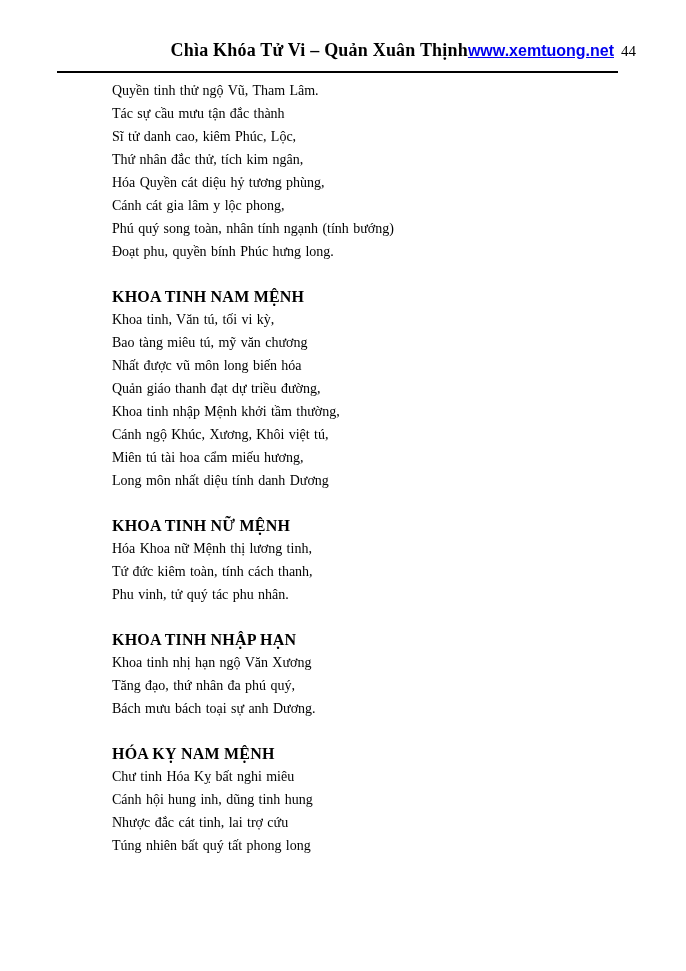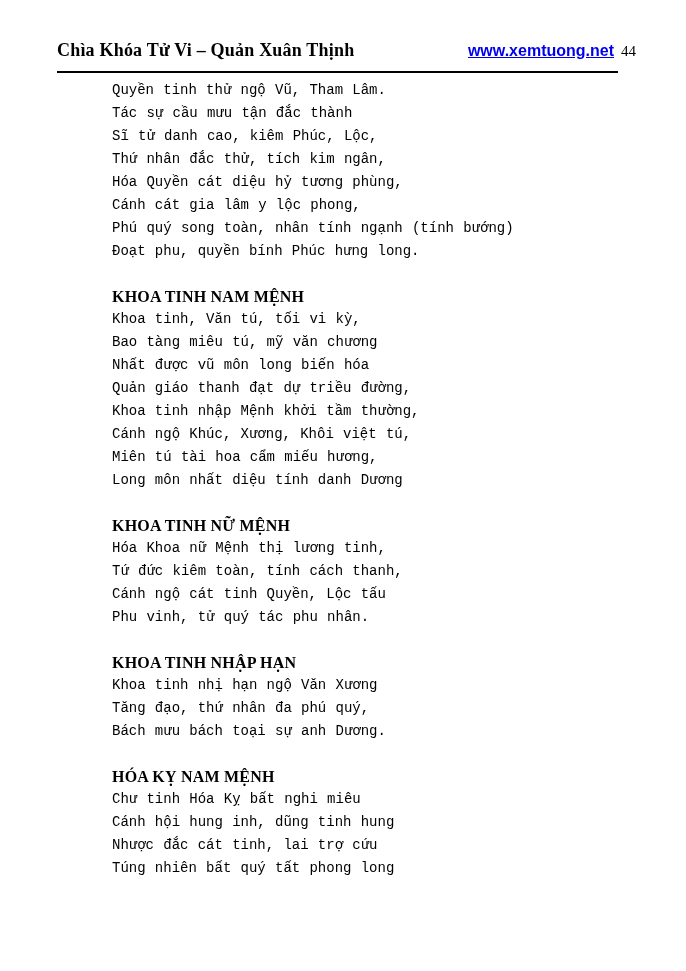--- a/index.html
+++ b/index.html
@@ -8,21 +8,21 @@
     width:686px;height:971px;
     background:#ffffff;
     font-family:"Liberation Serif", serif;
     color:#000;
     overflow:hidden;
     margin:0 auto;
   }
   .header{
     position:absolute;
     left:57px;top:40px;right:50px;
-    display:flex;justify-content:space-between;align-items:baseline;
+    display:flex;justify-content:flex-end;align-items:baseline;
   }
   .title{
     font-size:18px;font-weight:bold;
     letter-spacing:0.2px;
     white-space:nowrap;
   }
   .header-right{display:flex;align-items:baseline;gap:7px;}
   .site-link{
     font-family:"Liberation Sans", sans-serif;
     font-size:16px;font-weight:bold;
@@ -32,21 +32,21 @@
   .page-num{font-size:15px;color:#000;}
   .rule{
     position:absolute;left:57px;top:71px;
     width:561px;height:2px;background:#000;
   }
   .body{
     position:absolute;left:112px;top:79px;width:520px;
   }
   .body p.verse{
     margin:0;font-size:14px;line-height:23px;
-    white-space:nowrap;word-spacing:0.06em;font-family:Liberation Mono, monospace;
+    white-space:nowrap;word-spacing:0.06em;
   }
   .body h2.heading{
     margin:22px 0 0 0;font-size:16px;line-height:23px;
     font-weight:bold;letter-spacing:0.2px;white-space:nowrap;
   }
   section{margin:0;padding:0;}
 </style>
 </head>
 <body>
 
@@ -84,21 +84,20 @@
       <p class="verse">Khoa tinh nhập Mệnh khởi tầm thường,</p>
       <p class="verse">Cánh ngộ Khúc, Xương, Khôi việt tú,</p>
       <p class="verse">Miên tú tài hoa cẩm miếu hương,</p>
       <p class="verse">Long môn nhất diệu tính danh Dương</p>
     </section>
 
     <section>
       <h2 class="heading">KHOA TINH NỮ MỆNH</h2>
       <p class="verse">Hóa Khoa nữ Mệnh thị lương tinh,</p>
       <p class="verse">Tứ đức kiêm toàn, tính cách thanh,</p>
-      <p class="verse">Cánh ngộ cát tinh Quyền, Lộc tấu</p>
       <p class="verse">Phu vinh, tử quý tác phu nhân.</p>
     </section>
 
     <section>
       <h2 class="heading">KHOA TINH NHẬP HẠN</h2>
       <p class="verse">Khoa tinh nhị hạn ngộ Văn Xương</p>
       <p class="verse">Tăng đạo, thứ nhân đa phú quý,</p>
       <p class="verse">Bách mưu bách toại sự anh Dương.</p>
     </section>
 

